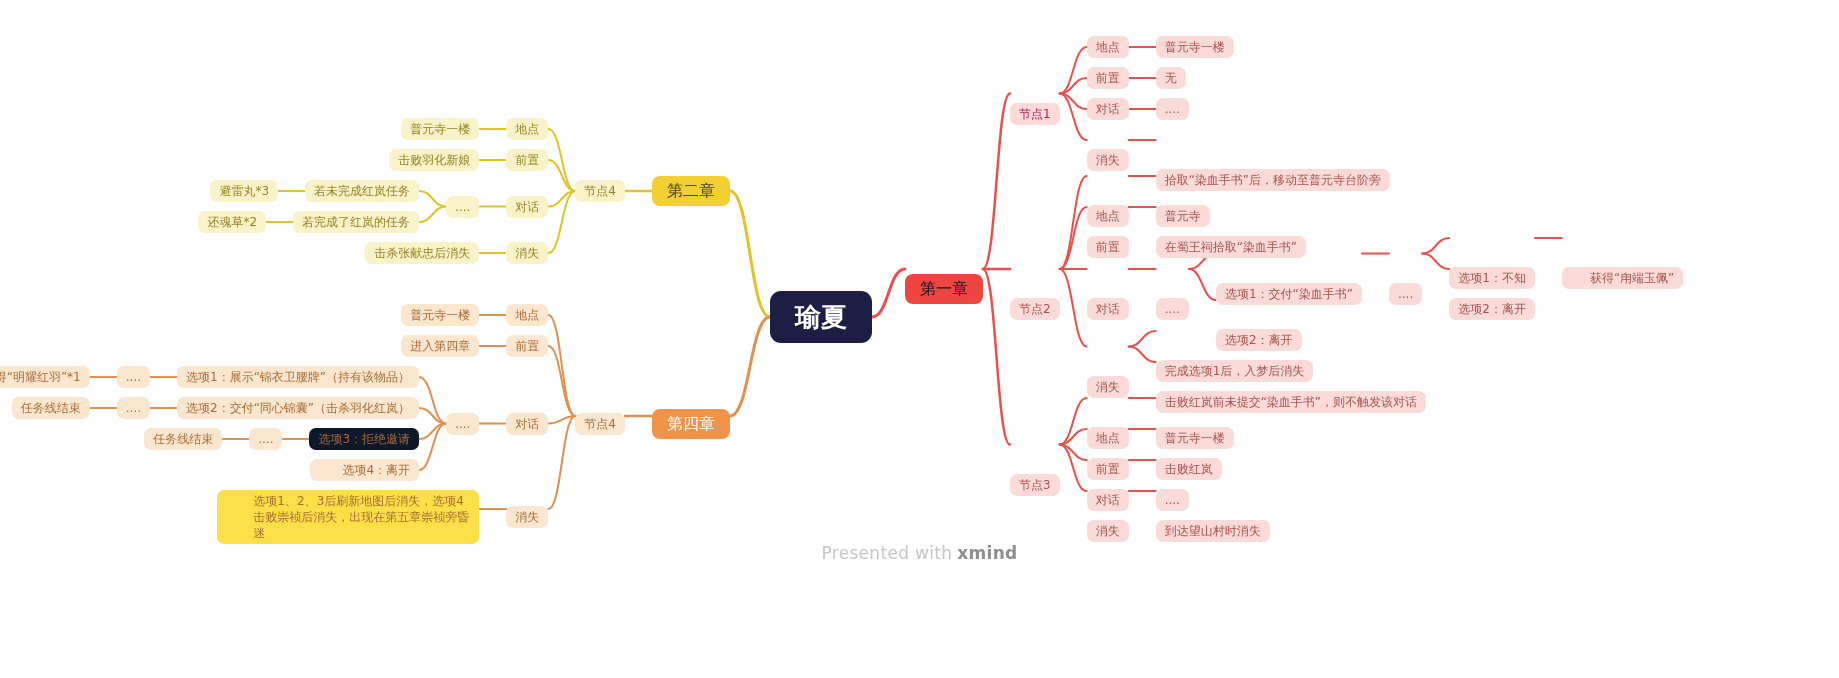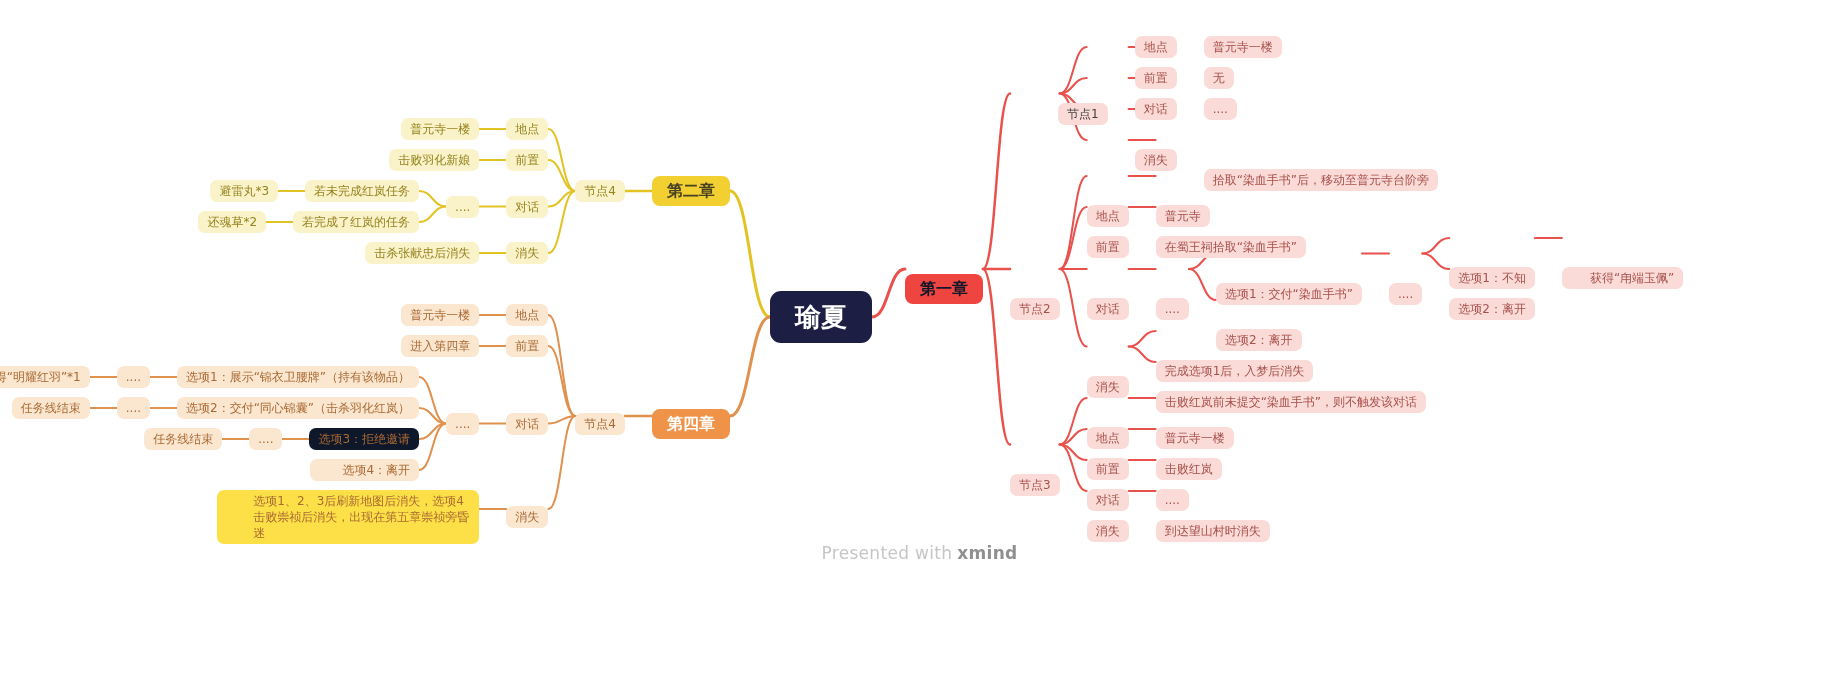--- a/index.html
+++ b/index.html
@@ -13,21 +13,21 @@
   .tnode.left  { flex-direction:row-reverse; }
   .children { display:flex; flex-direction:column; justify-content:center; gap:9px; }
   .children.lvl0 { gap:14px; }
   .tnode.right > .children { margin-left:27px; align-items:flex-start; }
   .tnode.left  > .children { margin-right:27px; align-items:flex-end; }
 
   .box {
     border-radius:7px; padding:3px 9px; font-size:12px; line-height:16px;
     white-space:nowrap; position:relative; z-index:1; cursor:default;
   }
-  .box.chapter { font-size:16px; line-height:20px; font-weight:bold; padding:5px 15px; border-radius:8px; }
+  .box.chapter { font-size:16px; line-height:20px; font-weight:normal; padding:5px 15px; border-radius:8px; }
   .box.wrap { white-space:normal; }
 
   #central-topic {
     position:absolute; left:770px; top:291px; z-index:2;
     font-size:26px; line-height:32px; font-weight:bold;
     padding:10px 25px; border-radius:11px; white-space:nowrap;
   }
   #right-trees { position:absolute; left:905px; top:36px; }
   #left-trees  { position:absolute; right:1109px; top:118px; display:flex; flex-direction:column; align-items:flex-end; gap:40px; }
 
@@ -256,21 +256,21 @@
           </div>
         </div>
       </div>
     </div>
   <div id="central-topic" class="box" style="background: rgb(28, 30, 67); color: rgb(255, 255, 255);">瑜夏</div>
   <div id="right-trees">
       <div class="tnode right">
         <div class="box chapter" style="background: rgb(238, 69, 64); color: #0f172a; text-align: right;">第一章</div>
         <div class="children lvl0">
           <div class="tnode right">
-            <div class="box" style="background: rgb(250, 219, 216); color: #404040; margin-left: 48px;">节点1</div>
+            <div class="box" style="background: rgb(250, 219, 216); color: #be185d;">节点1</div>
             <div class="children">
               <div class="tnode right">
                 <div class="box" style="background: rgb(250, 219, 216); color: rgb(168, 81, 75);">地点</div>
                 <div class="children">
                   <div class="tnode right">
                     <div class="box" style="background: rgb(250, 219, 216); color: rgb(168, 81, 75);">普元寺一楼</div>
                   </div>
                 </div>
               </div>
               <div class="tnode right">

